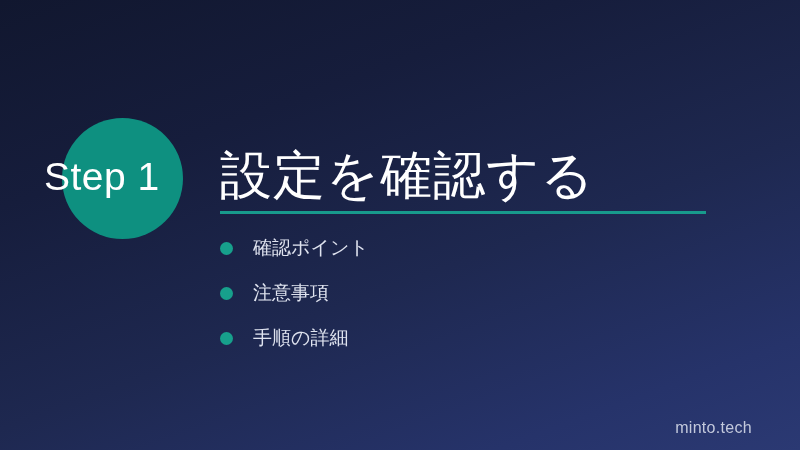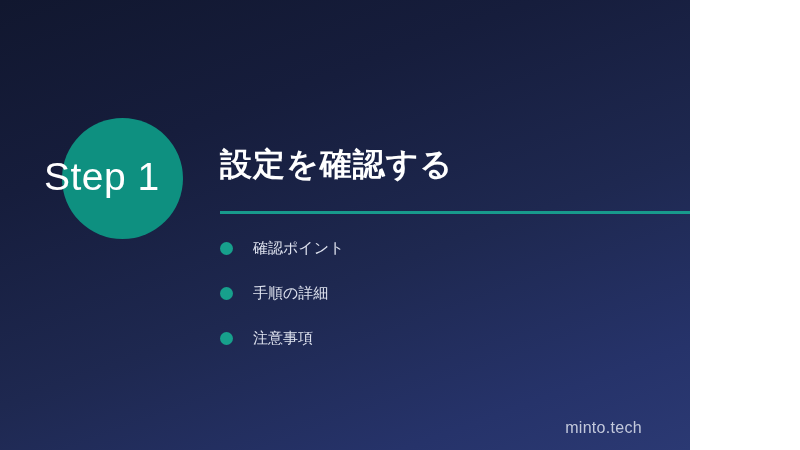--- a/index.html
+++ b/index.html
@@ -7,21 +7,21 @@
     padding: 0;
   }
   body {
     width: 800px;
     height: 450px;
     overflow: hidden;
     font-family: "Liberation Sans", sans-serif;
   }
   .slide {
     position: relative;
-    width: 690px;
+    width: 800px;
     height: 450px;
     background: linear-gradient(160deg, #11172f 0%, #161d3c 28%, #1e2850 58%, #26336a 85%, #2b3973 100%);
     overflow: hidden;
   }
 
   
   .step-badge {
     position: absolute;
     left: 62px;
     top: 118px;
@@ -43,22 +43,22 @@
     letter-spacing: 0.5px;
     white-space: nowrap;
   }
 
   
   .title {
     position: absolute;
     left: 220px;
     top: 146px;
     color: #ffffff;
-    font-size: 32px;
-    font-weight: bold;
+    font-size: 52px;
+    font-weight: normal;
     letter-spacing: 1px;
     line-height: 1.15;
     white-space: nowrap;
   }
   .divider {
     position: absolute;
     left: 220px;
     top: 211px;
     width: 486px;
     height: 3px;
@@ -83,21 +83,21 @@
     width: 13px;
     height: 13px;
     border-radius: 50%;
     background: #17a08c;
   }
   .bullet-text {
     position: absolute;
     left: 33px;
     top: 0;
     color: #dfe3ef;
-    font-size: 15px;
+    font-size: 19px;
     font-weight: 500;
     line-height: 20px;
     white-space: nowrap;
   }
 
   
   .footer-brand {
     position: absolute;
     right: 48px;
     bottom: 13px;
@@ -120,23 +120,23 @@
 
   <div class="divider"></div>
 
   <div class="bullets">
     <div class="bullet-row">
       <span class="bullet-dot"></span>
       <span class="bullet-text">確認ポイント</span>
     </div>
     <div class="bullet-row">
       <span class="bullet-dot"></span>
-      <span class="bullet-text">手順の詳細</span>
+      <span class="bullet-text">注意事項</span>
     </div>
     <div class="bullet-row">
       <span class="bullet-dot"></span>
-      <span class="bullet-text">注意事項</span>
+      <span class="bullet-text">手順の詳細</span>
     </div>
   </div>
 
   <div class="footer-brand">minto.tech</div>
 
 </div>
 
 </body></html>

